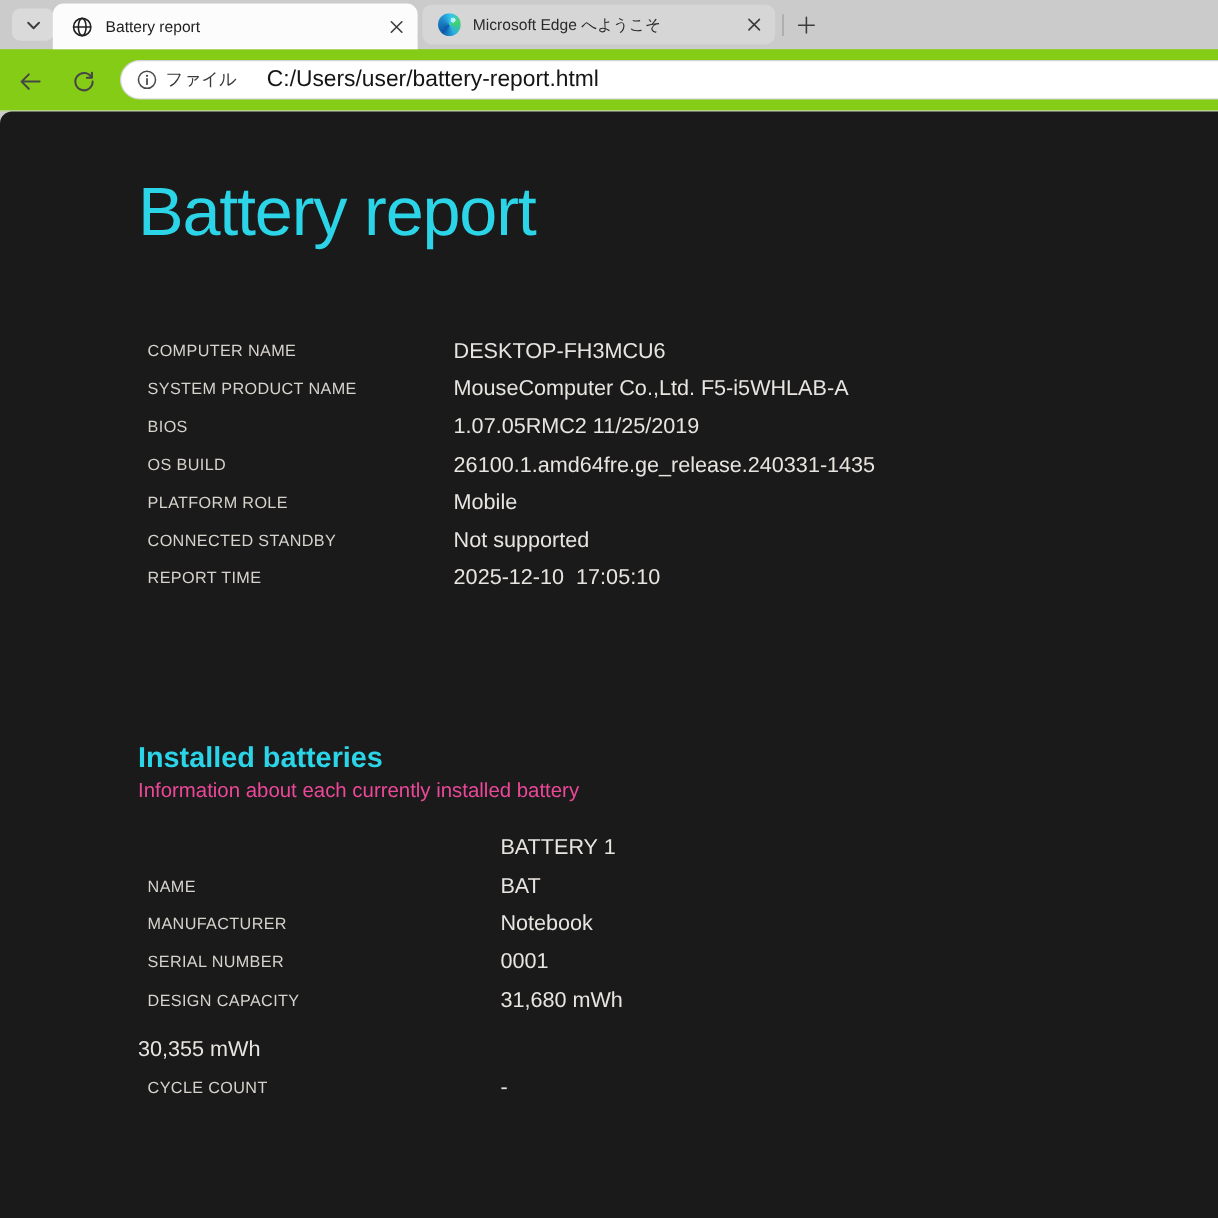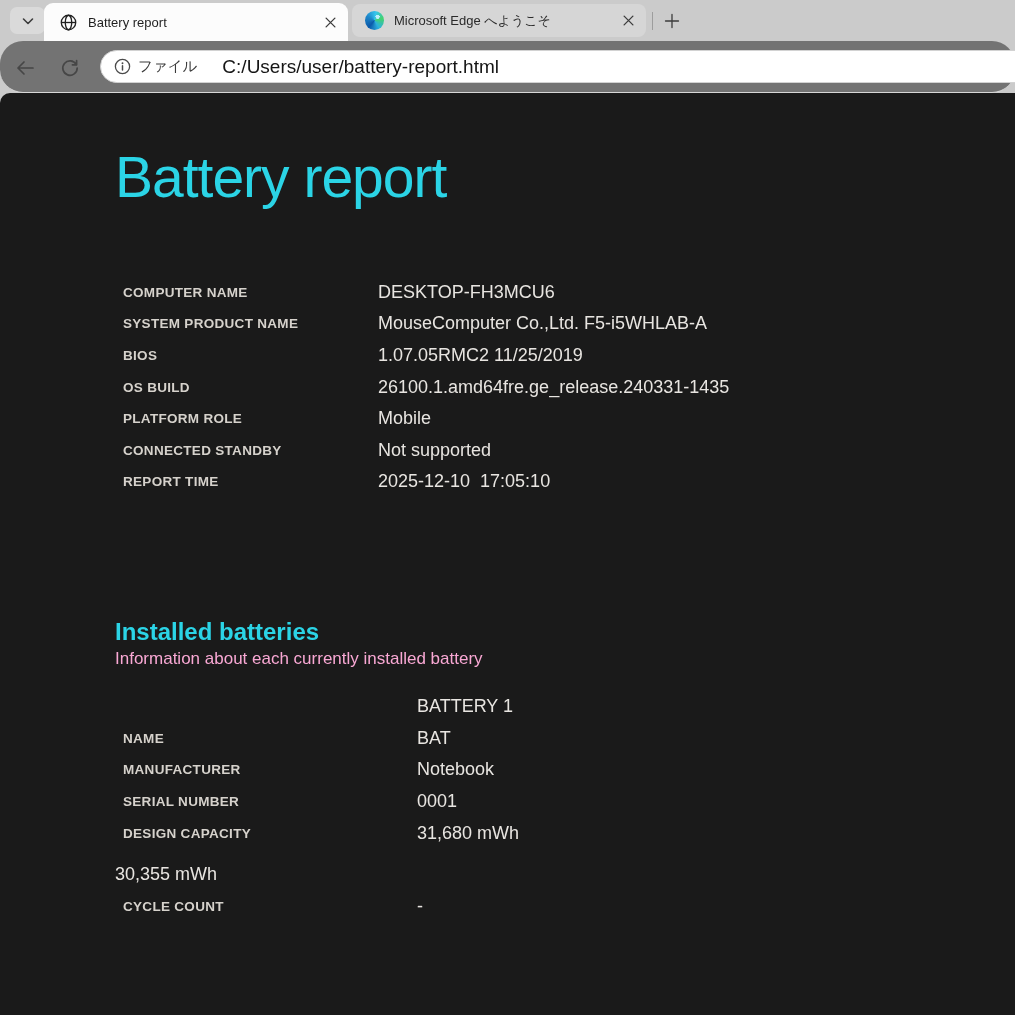--- a/index.html
+++ b/index.html
@@ -40,22 +40,22 @@
     display:flex;align-items:center;justify-content:center;cursor:pointer;
   }
   .edge-logo{
     width:19px;height:19px;border-radius:50%;
     background:
       radial-gradient(circle at 66% 30%, #bfeffd 0 11%, rgba(0,0,0,0) 12%),
       conic-gradient(from 220deg, #0b59a9, #1e86c9 80deg, #36c6ee 150deg, #44d36d 215deg, #2bb1df 290deg, #0b59a9);
   }
   
   .addressbar{
-    position:absolute;top:41px;left:0;right:0;height:52px;background:#737373;
-    border-bottom:1px solid #d8d8d8;box-sizing:border-box;border-radius:23px;
+    position:absolute;top:41px;left:0;right:0;height:52px;background:#84cc16;
+    border-bottom:1px solid #d8d8d8;box-sizing:border-box;
   }
   .nav-btn{
     position:absolute;top:15px;width:24px;height:24px;display:flex;
     align-items:center;justify-content:center;cursor:pointer;
   }
   .nav-back{left:13px;}
   .nav-reload{left:58px;}
   .omnibox{
     position:absolute;left:100px;right:-30px;top:9px;height:33px;
     background:#ffffff;border:1px solid #d2d2d2;border-radius:17px;
@@ -71,28 +71,28 @@
     padding:52px 20px 0 115px;color:#e8e5e1;
   }
   .report-title{
     margin:0;font-size:57px;font-weight:300;letter-spacing:-1px;line-height:1.15;
     color:#2bd4e6;
   }
   .info-table{margin-top:66px;}
   .row{display:flex;align-items:center;height:31.6px;}
   .row .lbl{
     width:263px;flex:0 0 auto;box-sizing:border-box;padding-left:8px;
-    font-size:13.5px;font-weight:bold;letter-spacing:.3px;color:#d6d2cc;
+    font-size:13.5px;font-weight:normal;letter-spacing:.3px;color:#d6d2cc;
   }
   .row .val{font-size:18px;color:#e8e5e1;white-space:pre;}
   .row .val.bold{font-weight:normal;}
   .section-heading{
     margin:118px 0 0 0;font-size:24px;font-weight:600;color:#2bd4e6;line-height:1.3;
   }
-  .section-subtitle{margin:2px 0 0 0;font-size:17px;color:#f9a8d4;}
+  .section-subtitle{margin:2px 0 0 0;font-size:17px;color:#ec4899;}
   .battery-table{margin-top:22px;}
   .battery-table .lbl{width:302px;}
   .col-header{font-size:14px;font-weight:normal;color:#e8e5e1;}
   .row.gap{margin-top:10px;}
   svg{display:block;}
 </style>
 </head>
 <body>
 
 <div class="tabstrip">

